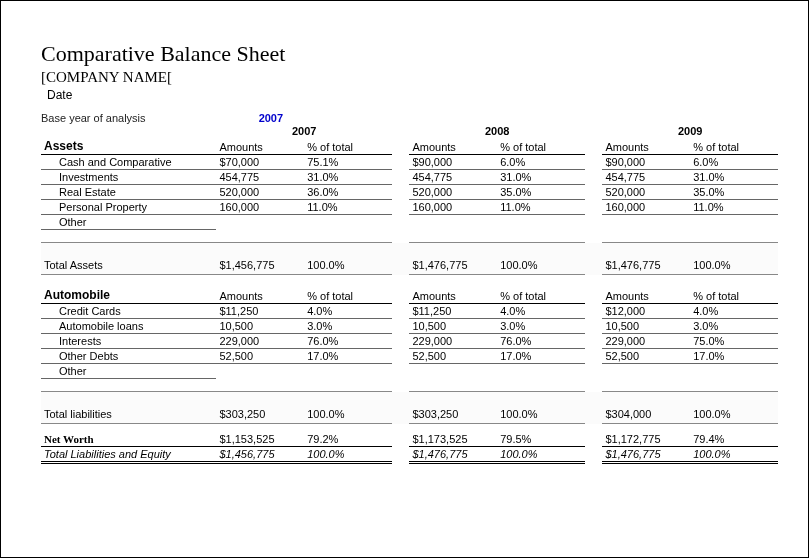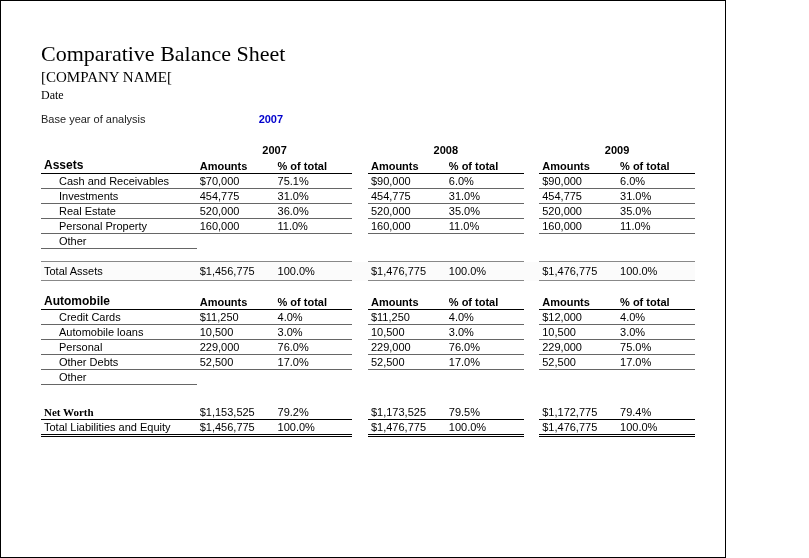--- a/index.html
+++ b/index.html
@@ -4,46 +4,46 @@
 <style>
   body {
     margin: 0;
     padding: 0;
     font-family: Arial, sans-serif;
     font-size: 11px;
     color: #000;
     background: #fff;
   }
   .page {
-    width: 726px;
+    width: 809px;
     height: 558px;
     border: 1px solid #000;
     box-sizing: border-box;
     padding: 40px 30px 20px 40px;
     position: relative;
   }
   .title {
     font-family: "Times New Roman", serif;
     font-size: 22px;
     margin-bottom: 2px;
   }
   .company {
     font-family: "Times New Roman", serif;
     font-size: 15px;
     margin-bottom: 2px;
   }
   .date {
-    font-family: Liberation Serif, serif;
+    font-family: Liberation Sans, sans-serif;
     font-size: 12px;
     margin-bottom: 10px;
-    margin-left: 0;
+    margin-left: 6px;
   }
   .baseyear-row {
     font-size: 11px;
-    margin-bottom: 18px;
+    margin-bottom: 0;
   }
   .baseyear-label { color:#222; }
   .baseyear-value { color:#0000cc; font-weight:bold; margin-left: 110px; }
   .grid {
     width: 100%;
     border-collapse: collapse;
     table-layout: fixed;
   }
   .grid td, .grid th {
     padding: 1px 3px;
@@ -51,42 +51,42 @@
     text-align: left;
     font-size: 11px;
     overflow: hidden;
     white-space: nowrap;
   }
   .year-header td {
     font-weight: bold;
     text-align: center;
   }
   .col-headers td {
-    font-weight: bold;
+    font-weight: normal;
     border-bottom: 1px solid #000;
   }
   .section-header td.first {
     font-weight: bold;
     font-size: 12px;
     border-bottom: 1px solid #000;
   }
   .data-row td.label { padding-left: 18px; }
   .data-row td { border-bottom: 1px solid #666; }
   .data-row td.spacer { border-bottom: none; }
   .nb { border-bottom: none !important; }
-  .total-row td { border-top: 1px solid #888; border-bottom: 1px solid #888; padding-top:3px; padding-bottom:3px;}
+  .total-row td { border-top: 1px solid #888; border-bottom: 1px solid #888; padding-top:16px; padding-bottom:3px;}
   .total-row td.spacer { border: none; }
   .networth-label {
     font-family: "Times New Roman", serif;
     font-size: 14px;
     font-weight: bold;
   }
   .networth-row td { border-bottom: 1px solid #000; }
   .networth-row td.spacer { border: none; }
-  .tle-row td { border-bottom: 3px double #000; }
+  .tle-row td { border-bottom: 3px double #000; font-style: italic; }
   .tle-row td.spacer { border: none; }
   .spacer { width: 14px; }
   .section-gap td { height: 10px; }
   .shade {
     background: rgba(0,0,0,0.015);
   }
 </style>
 </head>
 <body>
 
@@ -130,21 +130,21 @@
       <td>% of total</td>
           <td class="spacer nb"></td>
       <td>Amounts</td>
       <td>% of total</td>
           <td class="spacer nb"></td>
       <td>Amounts</td>
       <td>% of total</td>
     </tr>
 
     <tr class="data-row">
-          <td class="label">Cash and Receivables</td>
+          <td class="label">Cash and Comparative</td>
           <td>$70,000</td>
           <td>75.1%</td>
           <td class="spacer"></td>
           <td>$90,000</td>
           <td>6.0%</td>
           <td class="spacer"></td>
           <td>$90,000</td>
           <td>6.0%</td>
         </tr>
     <tr class="data-row">
@@ -240,21 +240,21 @@
           <td>10,500</td>
           <td>3.0%</td>
           <td class="spacer"></td>
           <td>10,500</td>
           <td>3.0%</td>
           <td class="spacer"></td>
           <td>10,500</td>
           <td>3.0%</td>
         </tr>
     <tr class="data-row">
-          <td class="label">Personal</td>
+          <td class="label">Interests</td>
           <td>229,000</td>
           <td>76.0%</td>
           <td class="spacer"></td>
           <td>229,000</td>
           <td>76.0%</td>
           <td class="spacer"></td>
           <td>229,000</td>
           <td>75.0%</td>
         </tr>
     <tr class="data-row">
@@ -277,20 +277,31 @@
           <td class="nb"></td>
           <td class="spacer"></td>
           <td class="nb"></td>
           <td class="nb"></td>
         </tr>
 
     <tr class="section-gap">
           <td colspan="9"></td>
         </tr>
 
+    <tr class="total-row shade">
+      <td>Total liabilities</td>
+      <td>$303,250</td>
+          <td>100.0%</td>
+          <td class="spacer"></td>
+      <td>$303,250</td>
+          <td>100.0%</td>
+          <td class="spacer"></td>
+      <td>$304,000</td>
+          <td>100.0%</td>
+    </tr>
 
     <tr class="section-gap">
           <td colspan="9" style="height:6px"></td>
         </tr>
 
     <tr class="networth-row">
       <td class="networth-label">Net Worth</td>
       <td>$1,153,525</td>
           <td>79.2%</td>
           <td class="spacer"></td>

